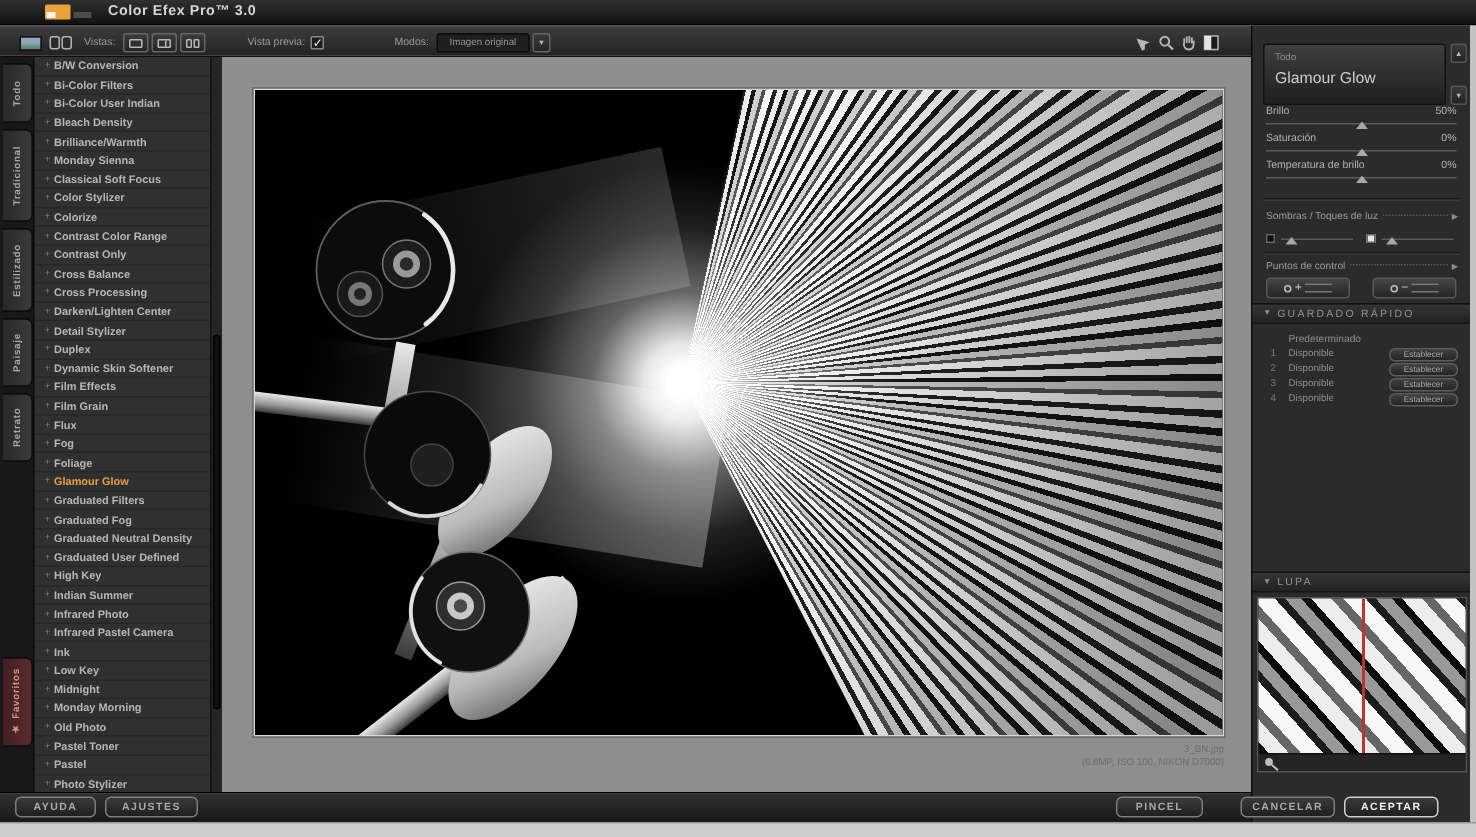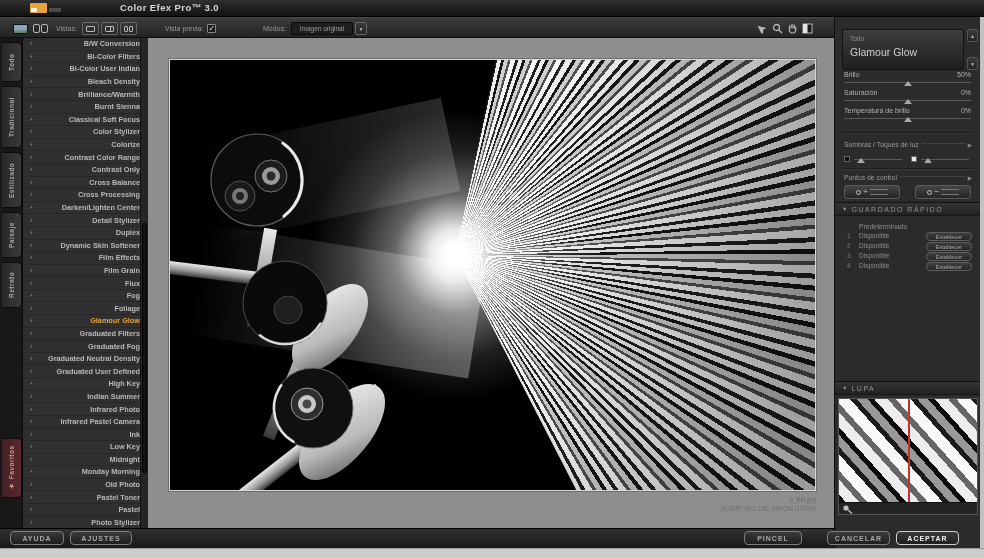--- a/index.html
+++ b/index.html
@@ -5,21 +5,21 @@
   * { margin:0; padding:0; box-sizing:border-box; }
   html,body { width:984px; height:558px; font-family:"Liberation Sans", sans-serif; background:#c9c9c9; }
   #stage { position:relative; width:984px; height:558px; overflow:hidden; background:#c9c9c9; }
 
   
   .titlebar { position:absolute; left:0; top:0; width:984px; height:17px;
     background:linear-gradient(#303030,#121212); border-bottom:1px solid #000; }
   .nik-logo { position:absolute; left:30px; top:3px; width:17px; height:10px; background:#e8a33d; border-radius:1px; }
   .nik-logo:after { content:""; position:absolute; left:1px; bottom:1px; width:6px; height:4px; background:#f7f3ea; }
   .nik-logo-tail { position:absolute; left:49px; top:8px; width:12px; height:4px; background:#6b6b6b; opacity:.6; }
-  .app-title { position:absolute; left:72px; top:2px; font-size:9.5px; font-weight:bold; color:#d6d6d6; letter-spacing:.4px;margin-left:48px; }
+  .app-title { position:absolute; left:72px; top:2px; font-size:9.5px; font-weight:bold; color:#d6d6d6; letter-spacing:.4px; }
 
   
   .toolbar { position:absolute; left:0; top:17px; width:834px; height:21px;
     background:linear-gradient(#3c3c3c,#232323); border-top:1px solid #4a4a4a; border-bottom:1px solid #0d0d0d; }
   .tb-item { position:absolute; top:0; height:21px; display:flex; align-items:center; }
   .tb-label { color:#9a9a9a; font-size:7px; }
   .thumb-ico { width:15px; height:10px; border:1px solid #111; border-radius:1px;
     background:linear-gradient(#8ba7bd 45%,#5d7a57); }
   .browse-ico { width:16px; height:10px; display:flex; gap:1px; align-items:center; }
   .browse-ico i { display:block; width:7px; height:9px; border:1px solid #b5b5b5; border-radius:2px; background:#2a2a2a; }
@@ -43,21 +43,21 @@
   .sidebar { position:absolute; left:0; top:38px; width:148px; height:490px; background:#181818; }
   .tabstrip { position:absolute; left:0; top:0; width:22px; height:490px; }
   .vtab { position:absolute; left:2px; width:20px; border:1px solid #0c0c0c; border-right:none;
     border-radius:5px 0 0 5px; background:linear-gradient(90deg,#3a3a3a,#282828);
     color:#a8a8a8; font-size:6.5px; font-weight:bold;
     writing-mode:vertical-rl; transform:rotate(180deg);
     display:flex; align-items:center; justify-content:center; padding:5px 0; letter-spacing:.5px; }
   .vtab.fav { background:linear-gradient(90deg,#5a2a2e,#46targets2124); background:linear-gradient(90deg,#5a2a2e,#421f23); color:#cf9a80; }
   .filterlist { position:absolute; left:22px; top:0; width:118px; height:490px; background:#303030; overflow:hidden;
     border-left:1px solid #0a0a0a; }
-  .frow { height:12.6px; display:flex; align-items:center; border-bottom:1px solid rgba(0,0,0,.18); cursor:default;justify-content:space-between; }
+  .frow { height:12.6px; display:flex; align-items:center; border-bottom:1px solid rgba(0,0,0,.18); cursor:default; }
   .fplus { width:9px; text-align:center; color:#7c7c7c; font-size:6.5px; margin-left:4px; }
   .flabel { color:#b8b8b8; font-size:7.3px; font-weight:bold; white-space:nowrap; }
   .frow.selected .flabel { color:#e8a23c; }
   .vscroll { position:absolute; left:140px; top:0; width:8px; height:490px; background:#252525; border-left:1px solid #111; }
   .vthumb { position:absolute; left:1px; top:185px; width:5px; height:250px; background:#121212; border-radius:3px; border:1px solid #000; }
 
   
   .canvas { position:absolute; left:148px; top:38px; width:686px; height:490px; background:#8e8e8e; }
   .photo-frame { position:absolute; left:21px; top:21px; width:647px; height:432px;
     border:1px solid #d8d8d8; box-shadow:0 0 0 1px #6f6f6f; background:#000; }
@@ -243,21 +243,21 @@
           <span class="flabel">Bleach Density</span>
         </div>
 
         <div class="frow">
           <span class="fplus">+</span>
           <span class="flabel">Brilliance/Warmth</span>
         </div>
 
         <div class="frow">
           <span class="fplus">+</span>
-          <span class="flabel">Burnt Sienna</span>
+          <span class="flabel">Monday Sienna</span>
         </div>
 
         <div class="frow">
           <span class="fplus">+</span>
           <span class="flabel">Classical Soft Focus</span>
         </div>
 
         <div class="frow">
           <span class="fplus">+</span>
           <span class="flabel">Color Stylizer</span>

